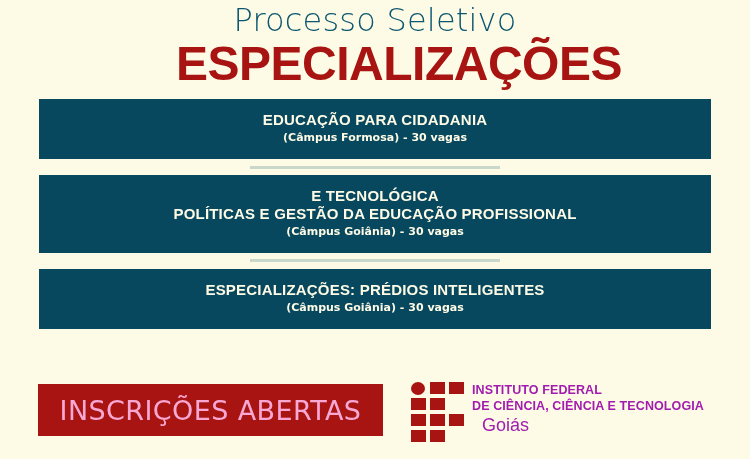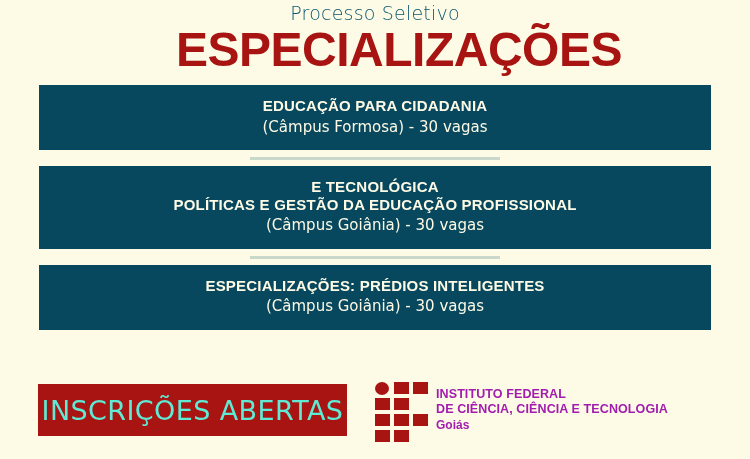--- a/index.html
+++ b/index.html
@@ -23,21 +23,21 @@
     box-sizing: border-box;
   }
 
   
   .header {
     padding-top: 4px;
     text-align: center;
   }
   .header-eyebrow {
     font-family: "DejaVu Sans", sans-serif;
-    font-size: 19px;
+    font-size: 32px;
     font-weight: 300;
     letter-spacing: 0.2px;
     color: #0b5670;
     line-height: 1.05;
     margin: 0;
   }
   .header-title {
     font-family: "Liberation Sans", sans-serif;
     font-size: 48px;
     font-weight: bold;
@@ -67,22 +67,22 @@
     font-family: "Liberation Sans", sans-serif;
     font-weight: bold;
     font-size: 15px;
     line-height: 1.16;
     letter-spacing: 0.2px;
     margin: 0;
     color: #fdfae5;
   }
   .card-sub {
     font-family: "DejaVu Sans", sans-serif;
-    font-weight: 400;
-    font-size: 15px;
+    font-weight: 700;
+    font-size: 11px;
     line-height: 1.25;
     margin: 3px 0 0 0;
     color: #fdfae5;
   }
 
   .card-divider-wrap {
     height: 16px;
     display: flex;
     align-items: center;
     justify-content: center;
@@ -98,24 +98,24 @@
     position: absolute;
     left: 0;
     right: 0;
     bottom: 0;
     height: 98px;
     display: flex;
     align-items: center;
   }
   .cta-button {
     margin-left: 38px;
-    width: 309px;
+    width: 345px;
     height: 52px;
     background: #a81411;
-    color: #5eead4;
+    color: #f9a8d4;
     display: flex;
     align-items: center;
     justify-content: center;
     font-family: "DejaVu Sans", sans-serif;
     font-size: 27px;
     font-weight: 400;
     letter-spacing: 0.4px;
     cursor: pointer;
     border: none;
     box-sizing: border-box;
@@ -152,23 +152,24 @@
     color: #a21caf;
     font-family: "Liberation Sans", sans-serif;
     line-height: 1.22;
   }
   .logo-line1, .logo-line2 {
     font-size: 12.5px;
     font-weight: bold;
     letter-spacing: 0.1px;
   }
   .logo-line3 {
-    font-size: 12px;
-    font-weight: 700;
+    font-size: 18px;
+    font-weight: 400;
     padding-top: 1px;
+    margin-left: 10px;
   }
 </style>
 </head>
 <body>
 
 <div class="poster">
 
   <div class="header">
     <div class="header-eyebrow">Processo Seletivo</div>
     <div class="header-title">ESPECIALIZAÇÕES</div>

